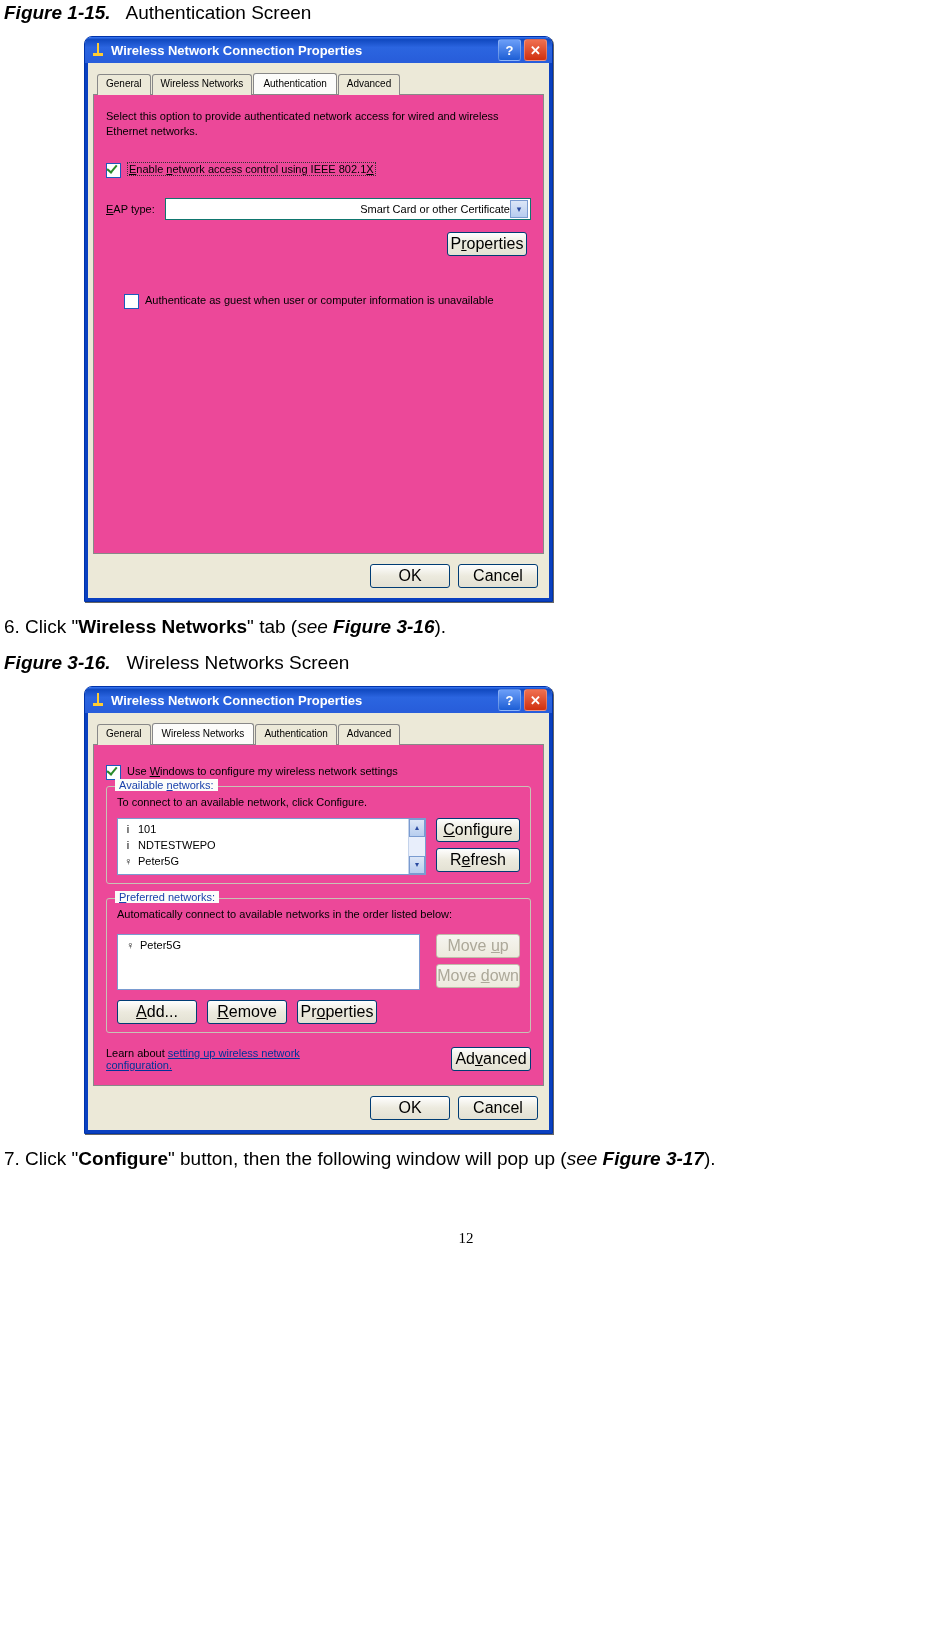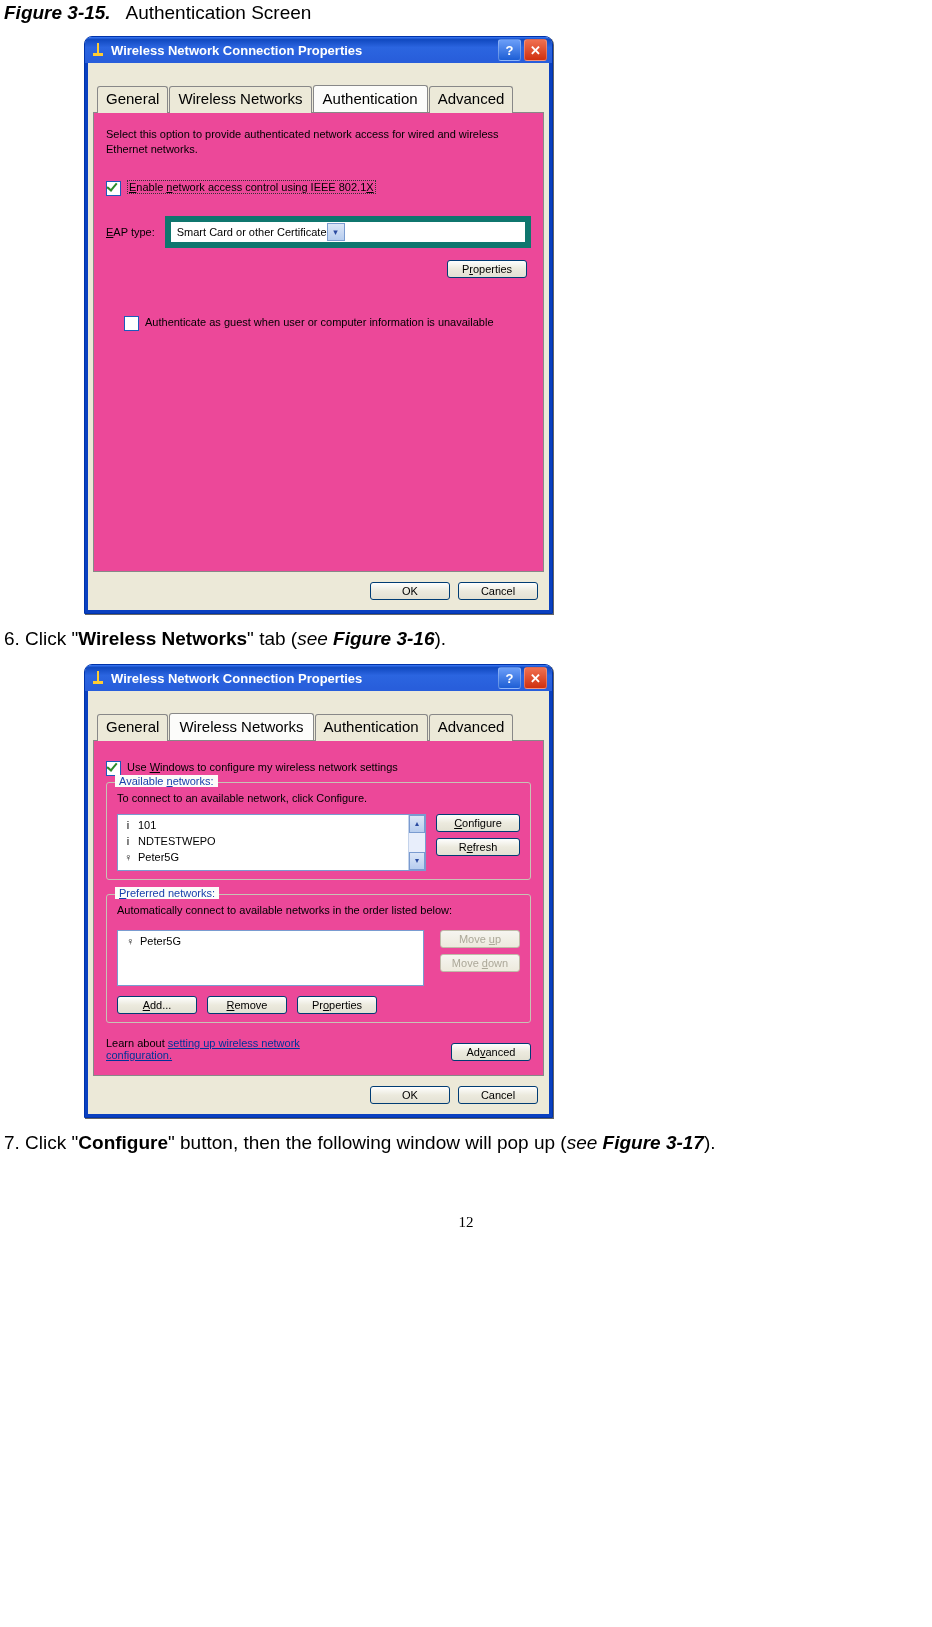--- a/index.html
+++ b/index.html
@@ -75,25 +75,24 @@
     margin: 6px 0 0 4px;
     border-bottom: none;
   }
   .tab {
     background: #ece9d8;
     border: 1px solid #888;
     border-bottom: none;
     border-radius: 3px 3px 0 0;
     padding: 3px 8px 4px 8px;
     margin-right: 1px;
-    font-size: 15px;
+    font-size: 10px;
     cursor: pointer;
     position: relative;
     top: 1px;
-    margin-top: 12px;
   }
   .tab.active {
     background: #fcfcfa;
     border-color: #888;
     z-index: 2;
     padding: 4px 9px 5px 9px;
     top: 0;
   }
   .tab-content {
     background: #ec4899;
@@ -119,39 +118,39 @@
     border: solid #2a8a2a;
     border-width: 0 2px 2px 0;
     transform: rotate(40deg);
   }
   .checkbox-label .ul { text-decoration: underline; }
   .row-eap {
     display: flex; align-items: center; gap: 10px; margin-top: 14px; font-size: 11px;
   }
   .xp-select {
     flex: 1;
-    display: flex; align-items: center; justify-content: flex-start;
-    border: 6px solid #0f766e;
+    display: flex; align-items: center; justify-content: flex-end;
+    border: 1px solid #0f766e;
     background: #fff;
     height: 20px;
     padding: 0 2px 0 6px;
     font-size: 11px;
   }
   .select-arrow {
     width: 16px; height: 16px;
     background: linear-gradient(#dce6f7,#b7cdef);
     border: 1px solid #7a9bd0;
     display: inline-flex; align-items:center; justify-content:center;
     color: #2a4aa0; font-size: 9px;
   }
   .btn {
     border: 1px solid #003c74;
     border-radius: 3px;
     background: linear-gradient(#fefefe, #eceade, #e3e1d3);
-    font-size: 11px;
+    font-size: 16px;
     padding: 2px 0;
     min-width: 78px;
     text-align: center;
     cursor: pointer;
     font-family: Tahoma, Arial, sans-serif;
   }
   .btn-row-right { display:flex; justify-content:flex-end; margin-top:12px; margin-right:4px;}
   .spacer { flex:1; }
   .ok-cancel {
     display:flex; justify-content:flex-end; gap:8px;
@@ -216,21 +215,21 @@
   .link { color:#003399; text-decoration:underline; cursor:pointer; }
   .ul { text-decoration: underline; }
   .indent { margin-left: 18px; }
 </style>
 </head>
 <body>
 
 <div class="page">
 
   <div class="figure-label">
-    <span class="fnum">Figure 3-15.</span>&nbsp;&nbsp;
+    <span class="fnum">Figure 1-15.</span>&nbsp;&nbsp;
     <span>Authentication Screen</span>
   </div>
 
   <div class="window">
     <div class="titlebar">
       <div class="title-left">
         <span class="title-icon">
           <svg width="14" height="14">
               <rect x="6" y="0" width="2" height="10" fill="#ffcc33"></rect>
               <rect x="2" y="10" width="10" height="3" fill="#ffcc33"></rect>
@@ -290,20 +289,24 @@
         <div class="btn">OK</div>
         <div class="btn">Cancel</div>
       </div>
     </div>
   </div>
 
   <div class="body-text">
     <span>6. Click "</span><span class="bold">Wireless Networks</span><span>" tab (</span><span class="see">see </span><span class="boldital">Figure 3-16</span><span>).</span>
   </div>
 
+  <div class="figure-label">
+    <span class="fnum">Figure 3-16.</span>&nbsp;&nbsp;
+    <span>Wireless Networks Screen</span>
+  </div>
 
   <div class="window">
     <div class="titlebar">
       <div class="title-left">
         <span class="title-icon">
           <svg width="14" height="14">
               <rect x="6" y="0" width="2" height="10" fill="#ffcc33"></rect>
               <rect x="2" y="10" width="10" height="3" fill="#ffcc33"></rect>
             </svg>
         </span>

